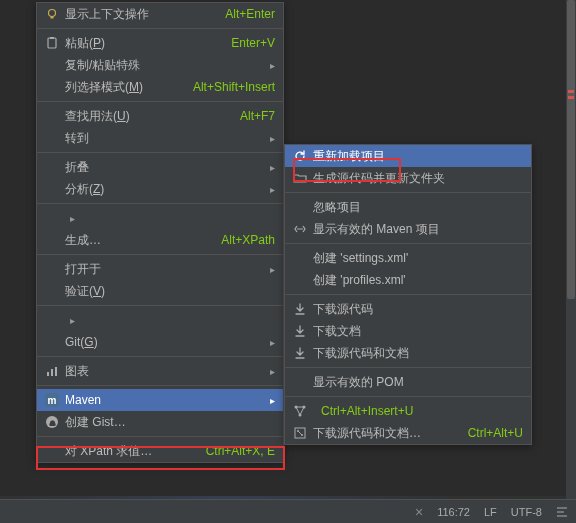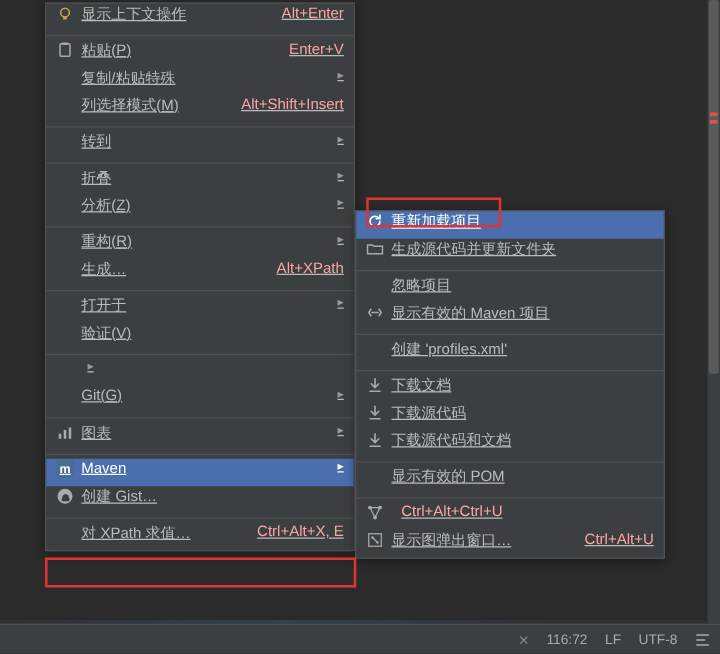--- a/index.html
+++ b/index.html
@@ -18,47 +18,46 @@
   inset: 0;
   background: #2b2b2b;
 }
 .menu {
   position: absolute;
   background: #3c3f41;
   border: 1px solid #515151;
   box-shadow: 0 2px 8px rgba(0,0,0,0.4);
 }
 .menu1 { left: 36px; top: 2px; width: 248px; }
-.menu2 { left: 284px; top: 168px; width: 248px; }
+.menu2 { left: 284px; top: 144px; width: 248px; }
 .menu-item {
   display: flex;
-  align-items: flex-start;
+  align-items: center;
   height: 22px;
   padding: 0 8px 0 6px;
   cursor: default;
   position: relative;
-  text-decoration: underline;
 }
 .menu-item.highlighted { background: #4b6eaf; color: #fff; }
 .redbox {
   border: 2px solid #e03434;
   position: absolute;
   pointer-events: none;
 }
 .icon-slot {
   width: 18px;
   height: 16px;
   display: flex;
   align-items: center;
   justify-content: center;
   margin-right: 4px;
   flex-shrink: 0;
 }
 .label { flex: 1; white-space: nowrap; overflow: hidden; }
-.shortcut { color: #fca5a5; margin-left: 8px; }
+.shortcut { color: #84cc16; margin-left: 8px; }
 .submenu-arrow {
   width: 10px;
   text-align: right;
   color: #999;
   font-size: 10px;
 }
 .menu-item.highlighted .submenu-arrow { color: #fff; }
 .separator {
   height: 1px;
   background: #515151;
@@ -169,38 +168,42 @@
       <span class="submenu-arrow">▸</span>
     </div>
     <div class="menu-item">
       <span class="icon-slot"></span>
       <span class="label">列选择模式(<span class="underline">M</span>)</span>
       <span class="shortcut">Alt+Shift+Insert</span>
     </div>
     <div class="separator"></div>
     <div class="menu-item">
       <span class="icon-slot"></span>
+      <span class="label">查找用法(<span class="underline">U</span>)</span>
+      <span class="shortcut">Alt+F7</span>
+    </div>
+    <div class="menu-item">
+      <span class="icon-slot"></span>
       <span class="label">转到</span>
       <span class="submenu-arrow">▸</span>
     </div>
     <div class="separator"></div>
     <div class="menu-item">
       <span class="icon-slot"></span>
       <span class="label">折叠</span>
       <span class="submenu-arrow">▸</span>
     </div>
     <div class="menu-item">
       <span class="icon-slot"></span>
       <span class="label">分析(<span class="underline">Z</span>)</span>
       <span class="submenu-arrow">▸</span>
     </div>
     <div class="separator"></div>
     <div class="menu-item">
       <span class="icon-slot"></span>
-      <span class="label">重构(<span class="underline">R</span>)</span>
       <span class="submenu-arrow">▸</span>
     </div>
     <div class="menu-item">
       <span class="icon-slot"></span>
       <span class="label">生成…</span>
       <span class="shortcut">Alt+XPath</span>
     </div>
     <div class="separator"></div>
     <div class="menu-item">
       <span class="icon-slot"></span>
@@ -283,38 +286,42 @@
       <span class="icon-slot">
         <svg width="14" height="14" viewBox="0 0 14 14">
           <path d="M4 7h6M4 4l-2 3 2 3M10 4l2 3-2 3" fill="none" stroke="#aaa" stroke-width="1.2"></path>
         </svg>
       </span>
       <span class="label">显示有效的 Maven 项目</span>
     </div>
     <div class="separator"></div>
     <div class="menu-item">
       <span class="icon-slot"></span>
+      <span class="label">创建 'settings.xml'</span>
+    </div>
+    <div class="menu-item">
+      <span class="icon-slot"></span>
       <span class="label">创建 'profiles.xml'</span>
     </div>
     <div class="separator"></div>
     <div class="menu-item">
       <span class="icon-slot">
         <svg width="14" height="14" viewBox="0 0 14 14">
           <path d="M7 2v7M4 6l3 3 3-3M3 12h8" fill="none" stroke="#aaa" stroke-width="1.3" stroke-linecap="round"></path>
         </svg>
       </span>
+      <span class="label">下载源代码</span>
+    </div>
+    <div class="menu-item">
+      <span class="icon-slot">
+        <svg width="14" height="14" viewBox="0 0 14 14">
+          <path d="M7 2v7M4 6l3 3 3-3M3 12h8" fill="none" stroke="#aaa" stroke-width="1.3" stroke-linecap="round"></path>
+        </svg>
+      </span>
       <span class="label">下载文档</span>
-    </div>
-    <div class="menu-item">
-      <span class="icon-slot">
-        <svg width="14" height="14" viewBox="0 0 14 14">
-          <path d="M7 2v7M4 6l3 3 3-3M3 12h8" fill="none" stroke="#aaa" stroke-width="1.3" stroke-linecap="round"></path>
-        </svg>
-      </span>
-      <span class="label">下载源代码</span>
     </div>
     <div class="menu-item">
       <span class="icon-slot">
         <svg width="14" height="14" viewBox="0 0 14 14">
           <path d="M7 2v7M4 6l3 3 3-3M3 12h8" fill="none" stroke="#aaa" stroke-width="1.3" stroke-linecap="round"></path>
         </svg>
       </span>
       <span class="label">下载源代码和文档</span>
     </div>
     <div class="separator"></div>
@@ -325,32 +332,32 @@
     <div class="separator"></div>
     <div class="menu-item">
       <span class="icon-slot">
         <svg width="14" height="14" viewBox="0 0 14 14">
           <circle cx="3" cy="3" r="1.5" fill="#aaa"></circle>
           <circle cx="11" cy="3" r="1.5" fill="#aaa"></circle>
           <circle cx="7" cy="11" r="1.5" fill="#aaa"></circle>
           <path d="M3 3L11 3L7 11L3 3" fill="none" stroke="#aaa" stroke-width="1"></path>
         </svg>
       </span>
-      <span class="shortcut">Ctrl+Alt+Ctrl+U</span>
+      <span class="shortcut">Ctrl+Alt+Insert+U</span>
     </div>
     <div class="menu-item">
       <span class="icon-slot">
         <svg width="14" height="14" viewBox="0 0 14 14">
           <rect x="2" y="2" width="10" height="10" fill="none" stroke="#aaa" stroke-width="1"></rect>
           <circle cx="5" cy="5" r="1" fill="#aaa"></circle>
           <circle cx="9" cy="9" r="1" fill="#aaa"></circle>
           <path d="M5 5L9 9" stroke="#aaa" stroke-width="1"></path>
         </svg>
       </span>
-      <span class="label">显示图弹出窗口…</span>
+      <span class="label">下载源代码和文档…</span>
       <span class="shortcut">Ctrl+Alt+U</span>
     </div>
   </div>
 
 <div class="redbox" style="left:36px; top:446px; width:249px; height:24px;"></div>
 <div class="redbox" style="left:293px; top:158px; width:108px; height:24px;"></div>
 
 <div class="scrollbar-track">
   <div class="scrollbar-thumb"></div>
   <div class="error-indicator" style="top:90px"></div>

